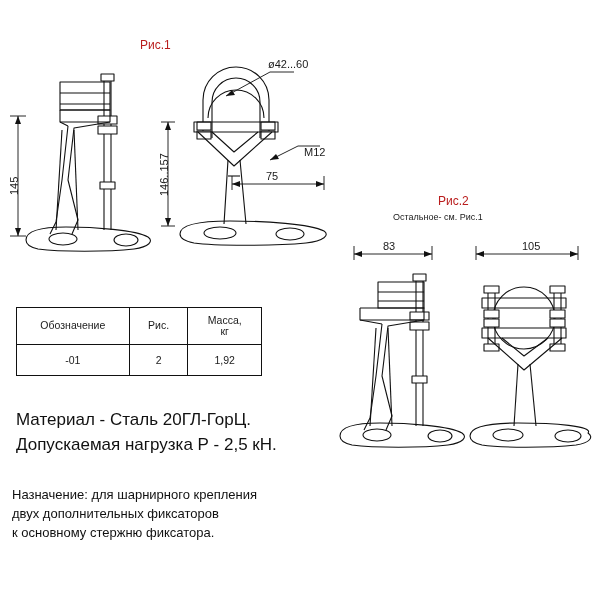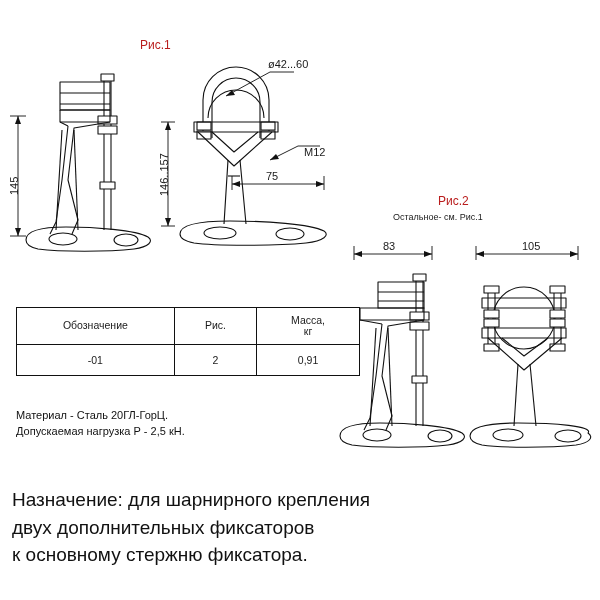--- a/index.html
+++ b/index.html
@@ -30,21 +30,21 @@
   }
   .vert {
     transform: rotate(-90deg);
     transform-origin: left top;
   }
   
   #spec-table {
     position: absolute;
     left: 16px;
     top: 307px;
-    width: 344px;
+    width: 246px;
     border-collapse: collapse;
     font-size: 10.5px;
   }
   #spec-table td, #spec-table th {
     border: 1px solid #111;
     padding: 4px 6px;
     font-weight: normal;
     color: #1a1a1a;
   }
   #spec-table thead td {
@@ -58,27 +58,27 @@
     vertical-align: middle;
   }
   .col-desig { width: 46%; text-align: left; }
   .col-fig   { width: 24%; text-align: center; margin-left: 36px; }
   .col-mass  { width: 30%; text-align: center; }
   td.desig-name { text-align: left; }
   td.desig-sub  { text-align: center; }
   
   .note-block {
     position: absolute;
-    font-size: 11px;
+    font-size: 17px;
     line-height: 1.45;
     color: #111;
     white-space: pre-line;
   }
   #material-note { left: 16px; top: 408px; }
-  #purpose-note  { left: 12px; top: 486px; font-size: 19px; }
+  #purpose-note  { left: 12px; top: 486px; font-size: 13px; }
   svg { display: block; }
 </style>
 </head>
 <body>
 
 <div id="page">
 
   <div class="abs lbl-fig" style="left:140px; top:38px;">Рис.1</div>
 
   <svg class="abs" style="left:8px; top:60px;" width="170" height="200">
@@ -282,21 +282,21 @@
         <td class="col-mass">
           <div>Масса,</div>
           <div>кг</div>
         </td>
       </tr>
     </thead>
     <tbody>
       <tr>
         <td class="desig-sub">-01</td>
         <td class="col-fig">2</td>
-        <td class="col-mass">0,91</td>
+        <td class="col-mass">1,92</td>
       </tr>
     </tbody>
   </table>
 
   <div class="note-block" id="material-note">Материал - Сталь 20ГЛ-ГорЦ.
 Допускаемая нагрузка Р - 2,5 кН.</div>
 
   <div class="note-block" id="purpose-note">Назначение: для шарнирного крепления
 двух дополнительных фиксаторов
 к основному стержню фиксатора.</div>

